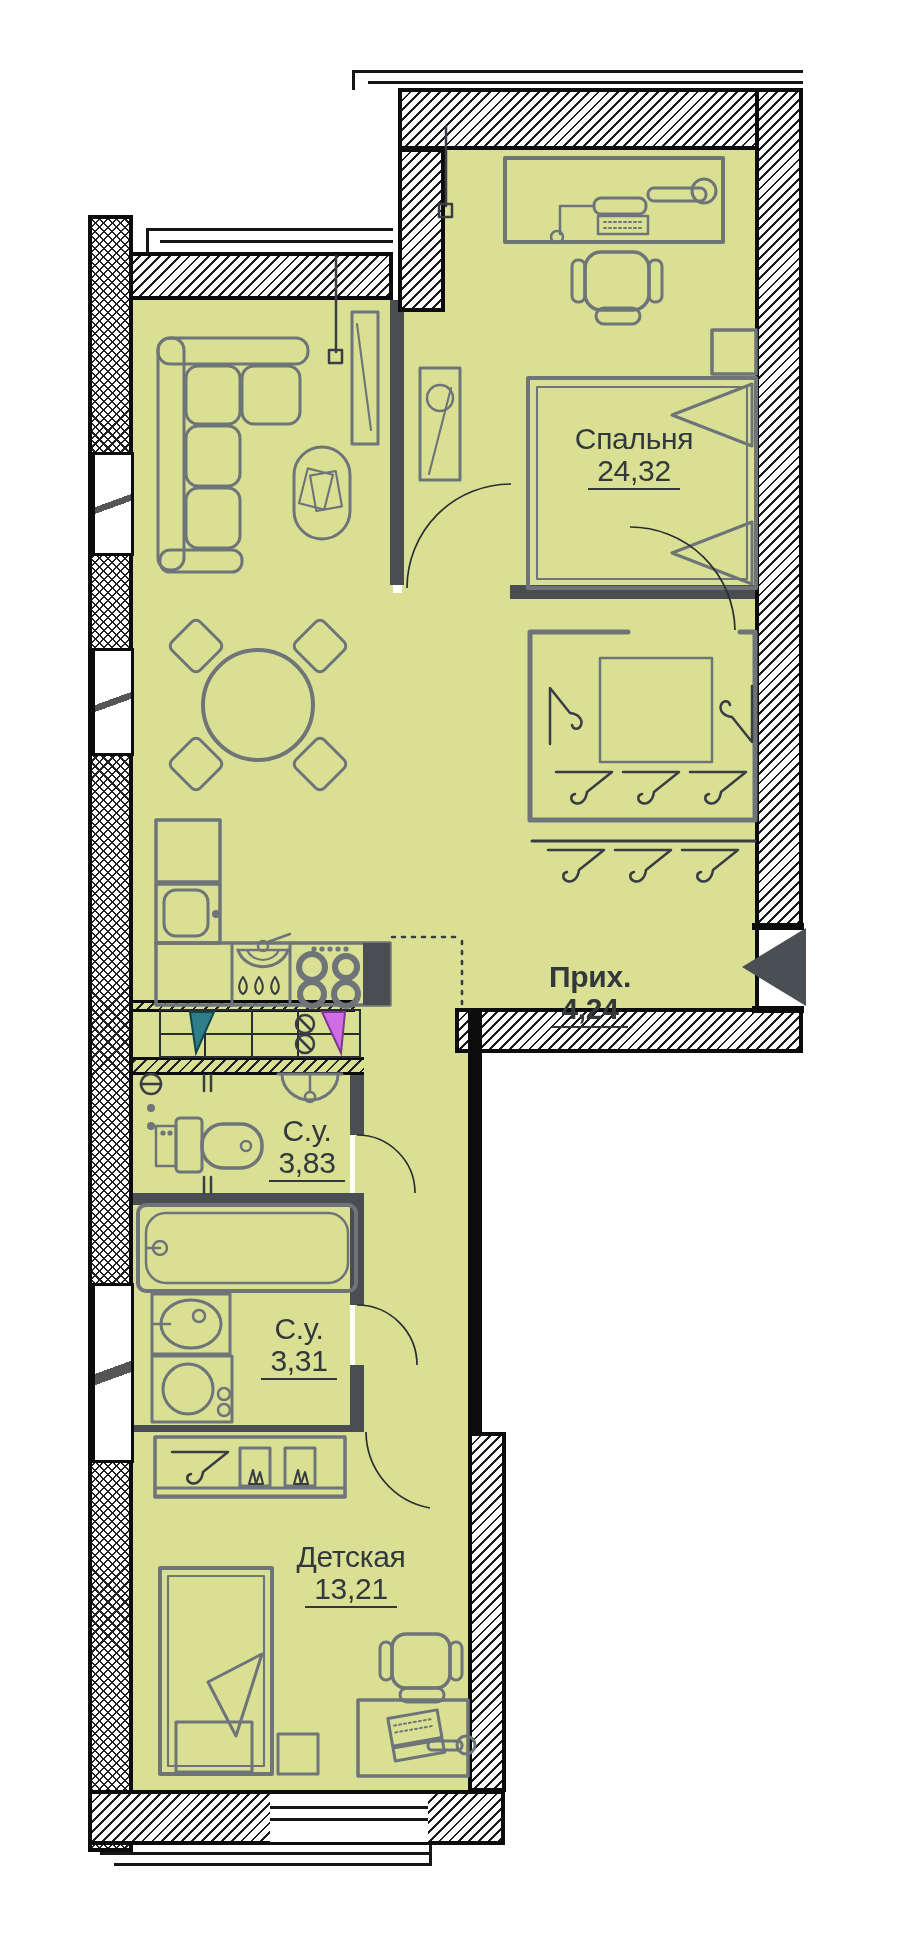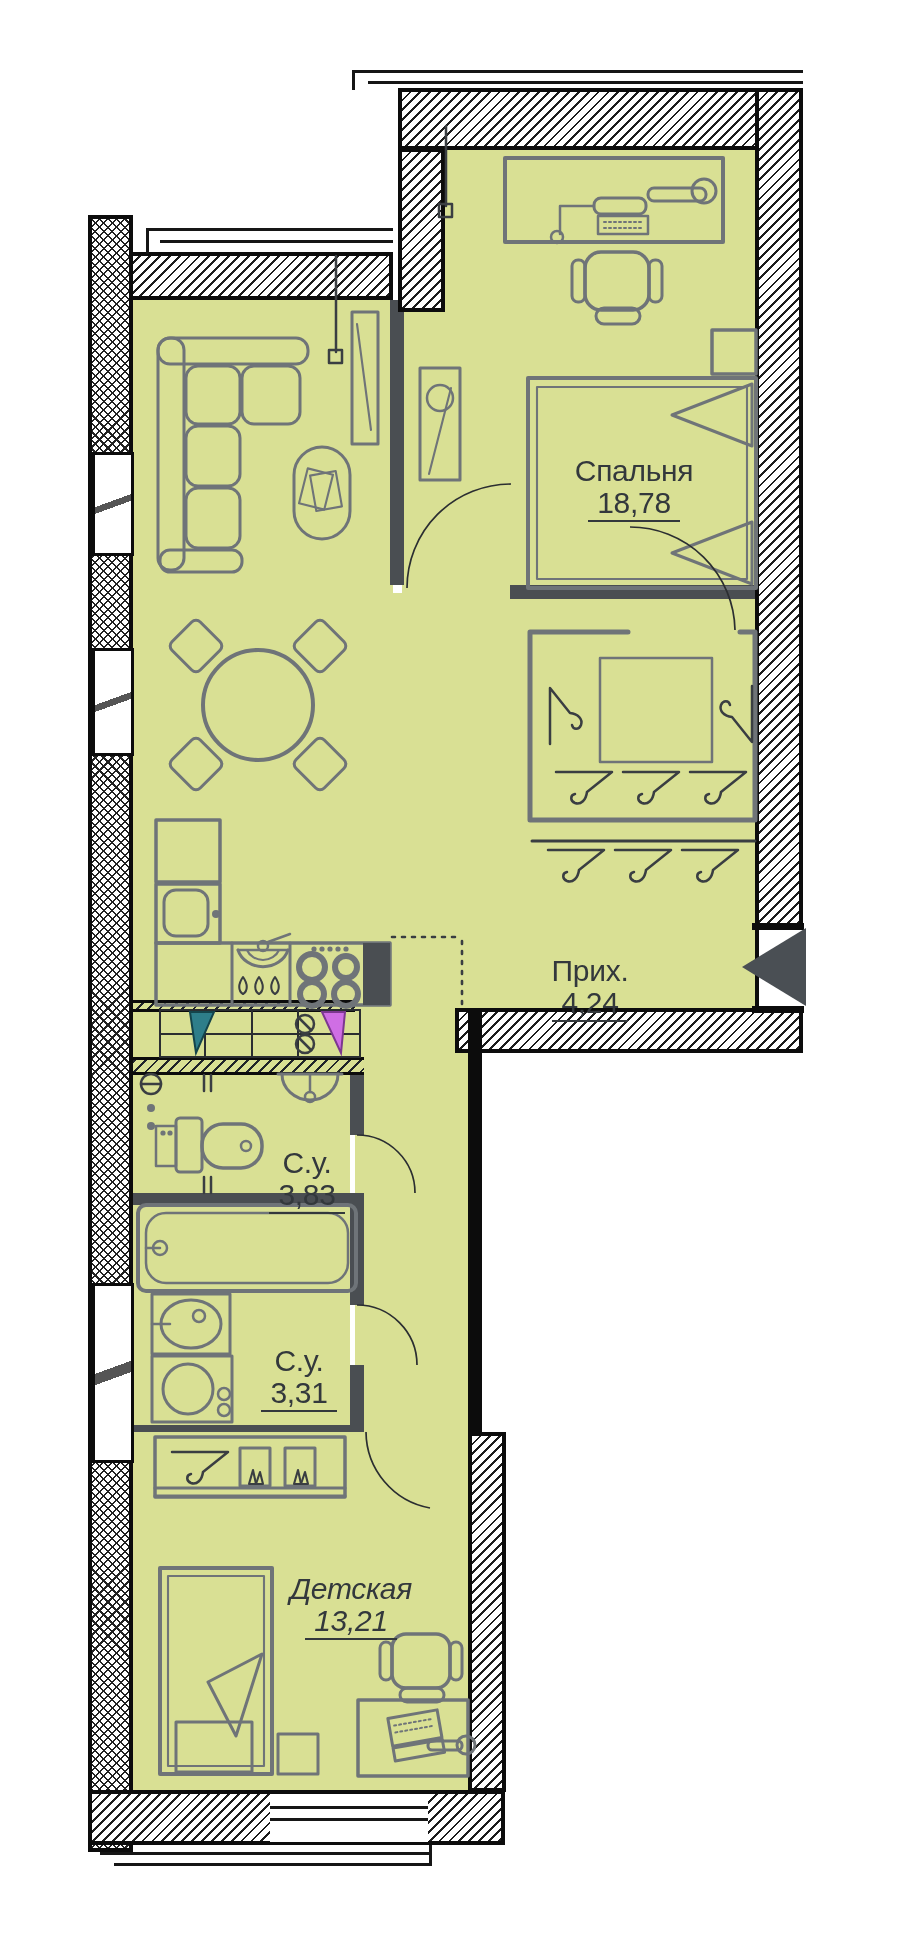--- a/index.html
+++ b/index.html
@@ -16,21 +16,21 @@
                            repeating-linear-gradient(135deg,transparent 0 4.5px,#222 4.5px 6px);
           border:4px solid #0c0c0c;}
   .hatch-lime{background-color:var(--room-fill,#d9e094);
               background-image:repeating-linear-gradient(135deg,transparent 0 6px,#20242a 6px 8px);
               border-top:3px solid #0c0c0c;border-bottom:3px solid #0c0c0c;}
   .wbox{background:#fff;border:3px solid #0c0c0c;
         background-image:linear-gradient(160deg,transparent 47%,#555 47%,#555 53%,transparent 53%);}
   .tline{background:#161616;}
   .white{background:#fff;}
   .blk{background:#0c0c0c;}
-  .label{display:flex;flex-direction:column;align-items:center;color:var(--label-text,#33383c);z-index:40;margin-top:32px;}
+  .label{display:flex;flex-direction:column;align-items:center;color:var(--label-text,#33383c);z-index:40;}
   .label .nm{font-size:30px;line-height:1.0;white-space:nowrap;letter-spacing:-.3px;}
   .label .ar{font-size:30px;line-height:1.1;border-bottom:2px solid currentColor;padding:0 9px 1px;letter-spacing:-.3px;}
   svg.furn-layer{position:absolute;left:0;top:0;z-index:30;}
   .furn{fill:none;stroke:var(--furniture,#6f7478);stroke-linecap:round;stroke-linejoin:round;}
   .dark{fill:none;stroke:#3a3e42;stroke-linecap:round;stroke-linejoin:round;}
   .w6{stroke-width:6}.w5{stroke-width:5}.w4{stroke-width:4}.w35{stroke-width:3.5}
   .w3{stroke-width:3}.w25{stroke-width:2.5}.w2{stroke-width:2.1}
   .door{fill:none;stroke:#2b2e31;stroke-width:1.7;}
   .dots{stroke-dasharray:3 7;stroke-width:2.6;stroke:#3a3e42;fill:none;stroke-linecap:round;}
   .kdash{stroke-dasharray:2 3;stroke-width:2;}
@@ -338,32 +338,32 @@
       <path class="door" d="M 366 1432 A 78 78 0 0 0 430 1508"></path>
       <path class="dots" d="M 392 937 H 458"></path>
       <path class="dots" d="M 462 941 V 1005"></path>
     </g>
 
     <polygon points="806,928 806,1006 742,967" fill="var(--entry-arrow,#4a4f54)"></polygon>
   </svg>
 
   <div class="label" style="left:544px;top:424px;width:180px;">
     <span class="nm">Спальня</span>
-    <span class="ar">18,78</span>
-  </div>
-  <div class="label" style="left:520px;top:924px;width:140px;">
+    <span class="ar">24,32</span>
+  </div>
+  <div class="label" style="left:520px;top:962px;width:140px;font-weight:bold;">
     <span class="nm">Прих.</span>
     <span class="ar">4,24</span>
   </div>
   <div class="label" style="left:247px;top:1116px;width:120px;">
     <span class="nm">С.у.</span>
     <span class="ar">3,83</span>
   </div>
   <div class="label" style="left:239px;top:1314px;width:120px;">
     <span class="nm">С.у.</span>
     <span class="ar">3,31</span>
   </div>
-  <div class="label" style="left:251px;top:1542px;width:200px;font-style:italic;">
+  <div class="label" style="left:251px;top:1542px;width:200px;">
     <span class="nm">Детская</span>
     <span class="ar">13,21</span>
   </div>
 
 </div>
 
 </body></html>

